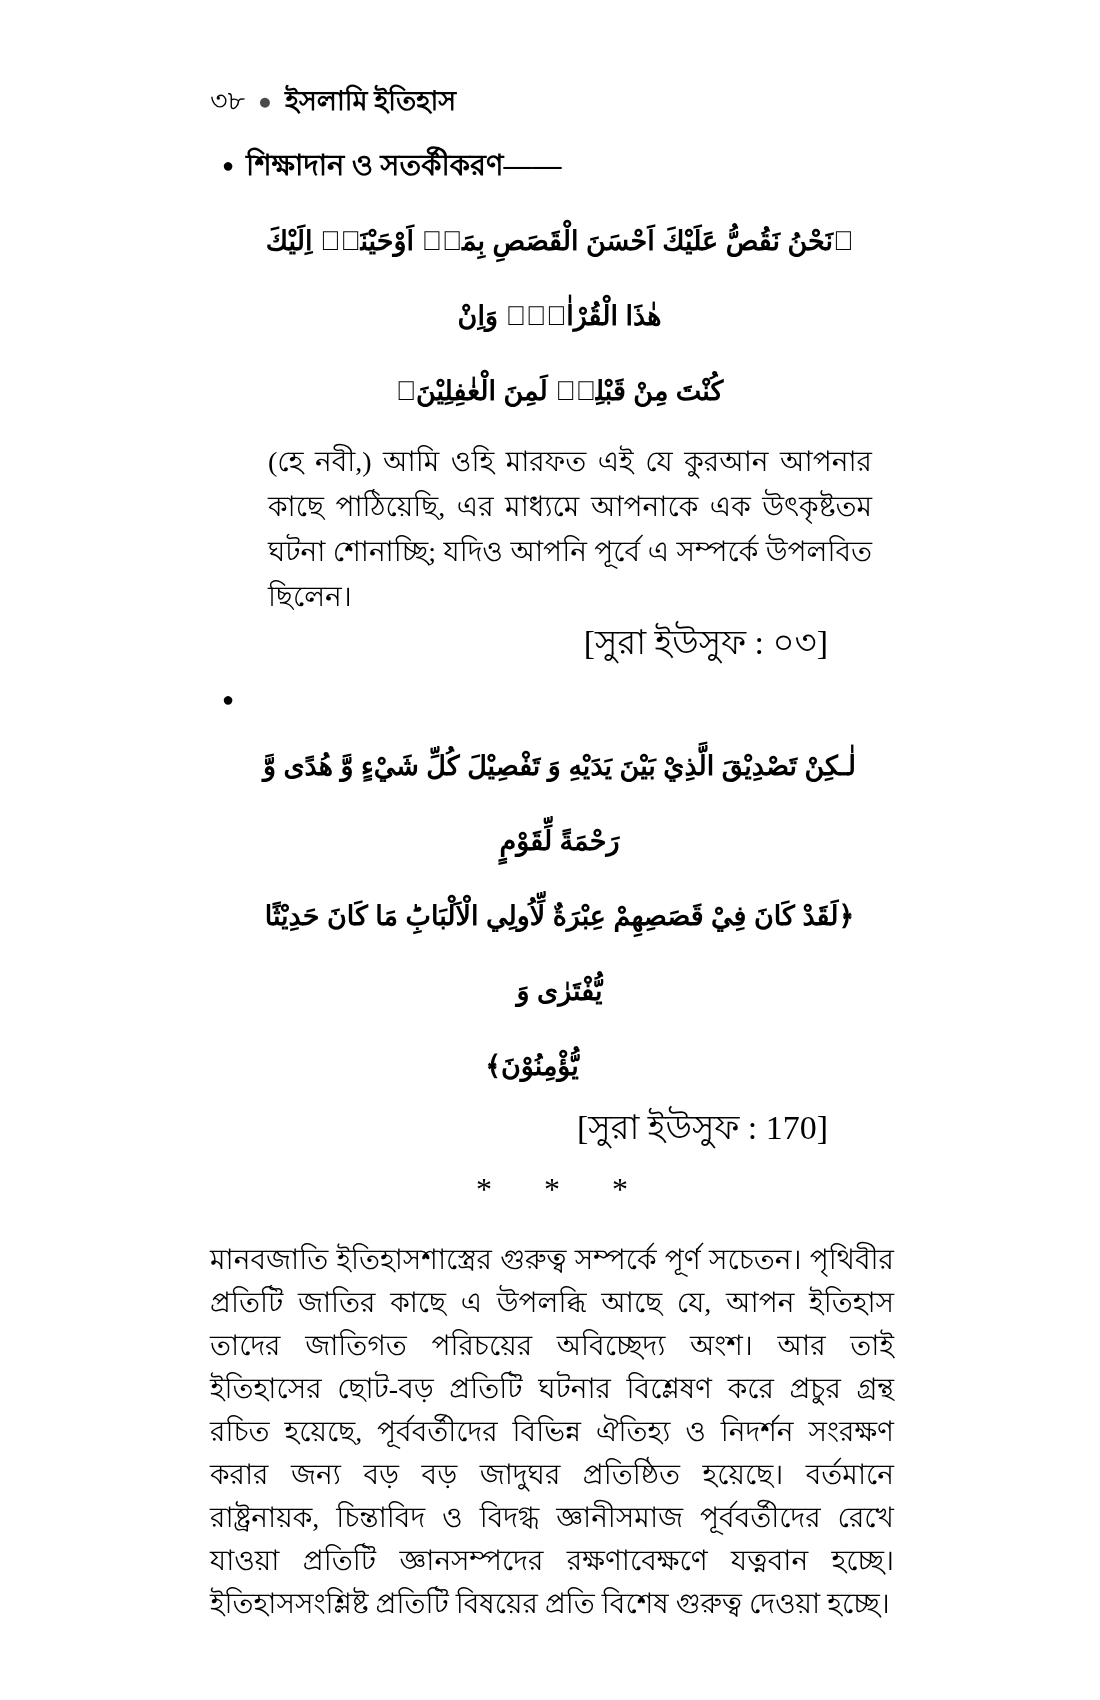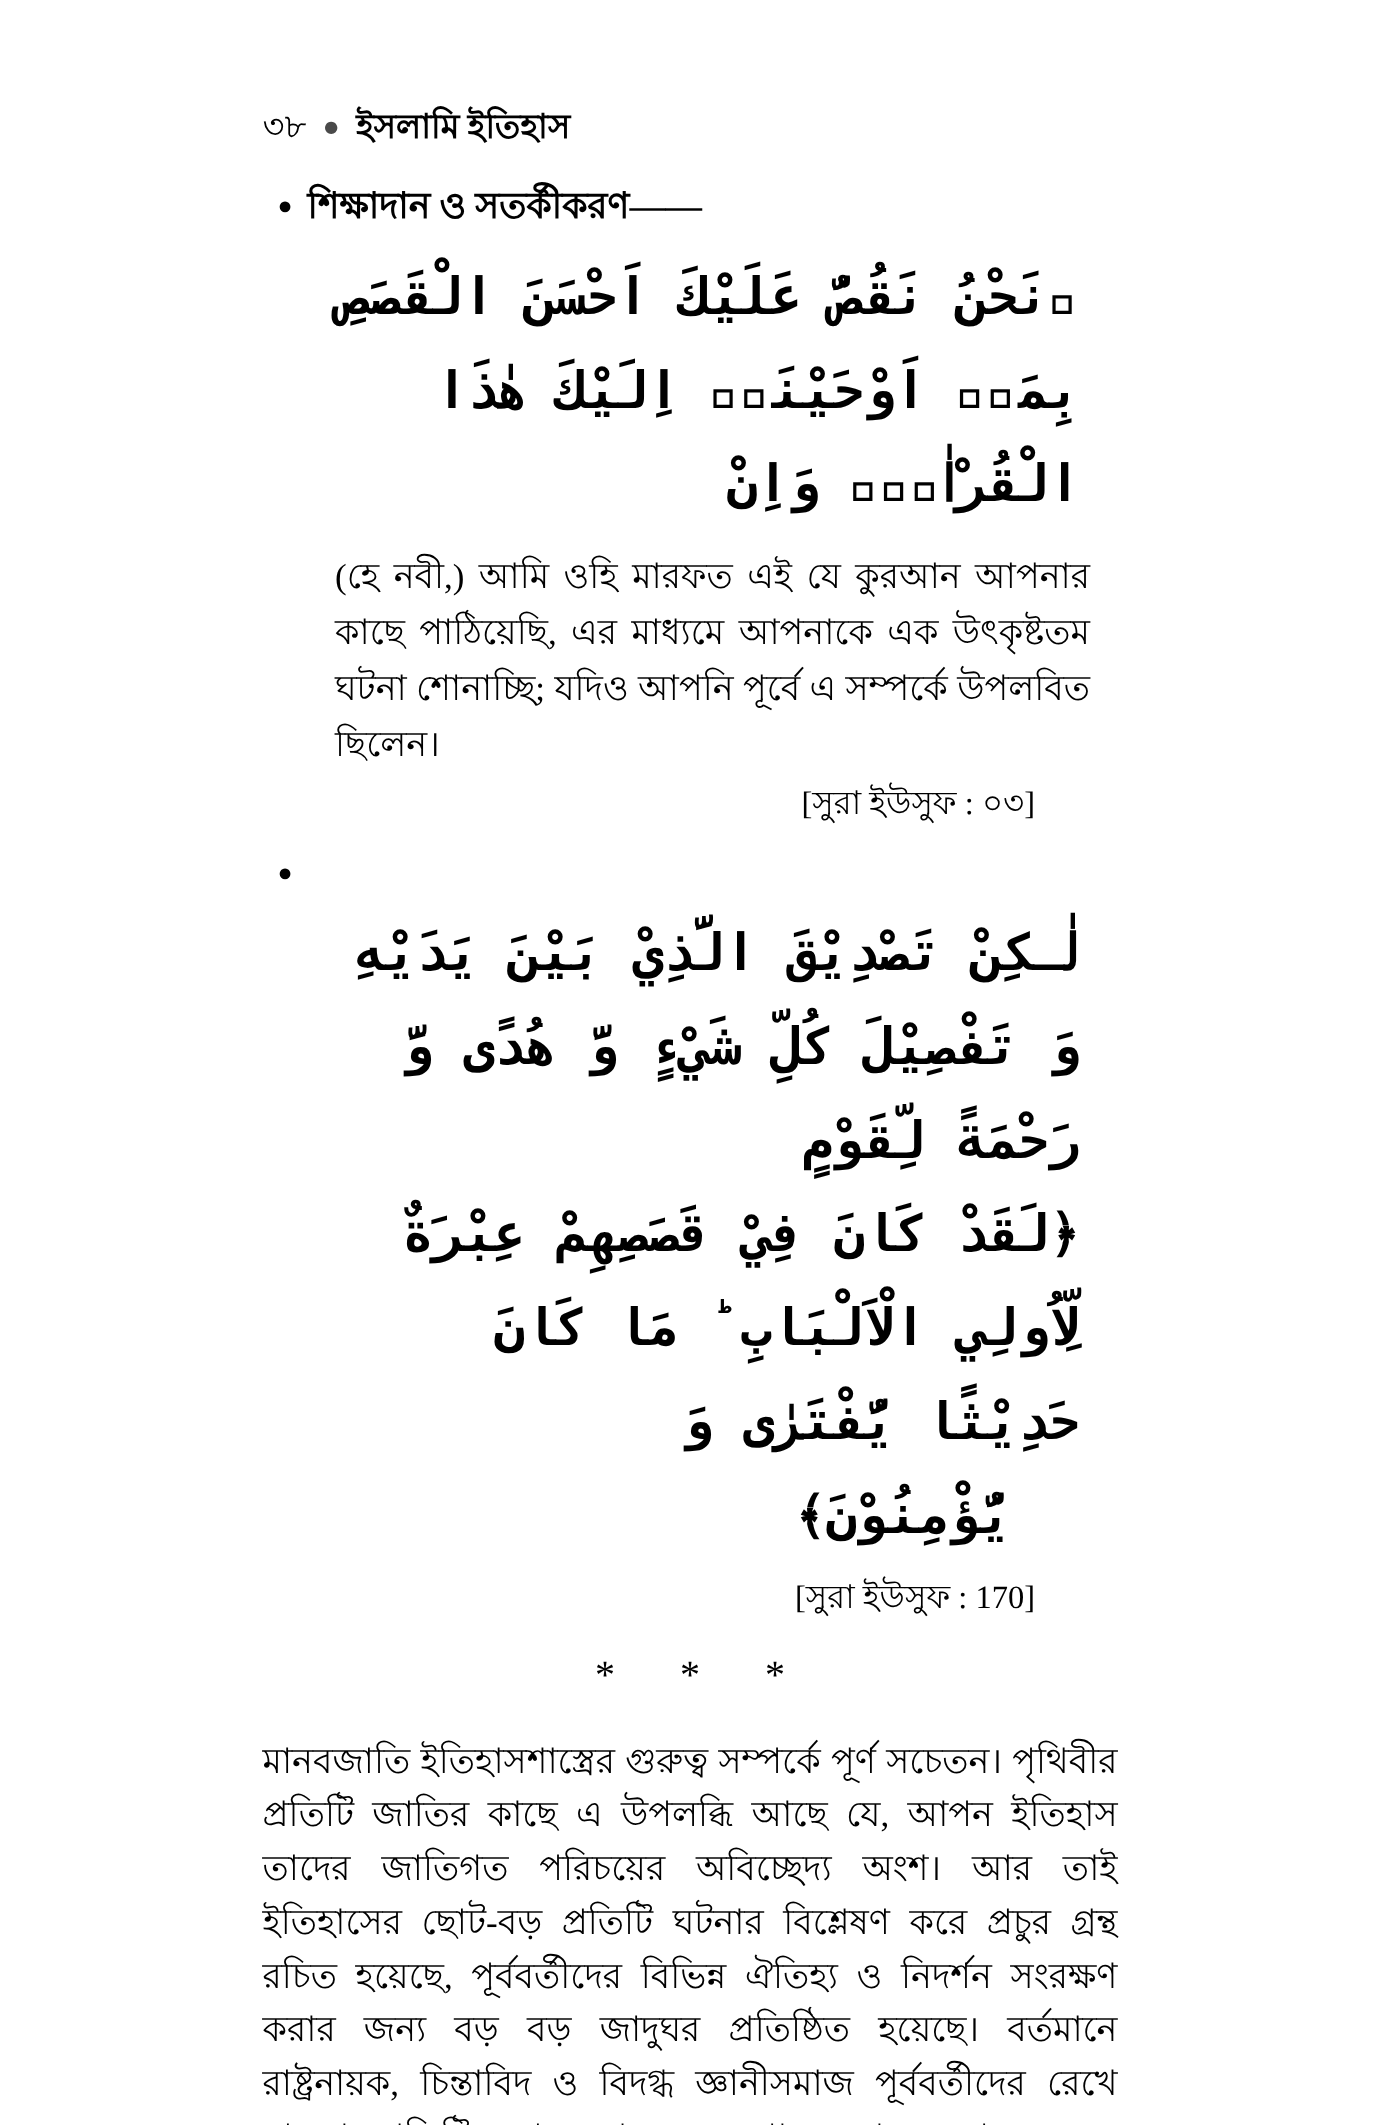--- a/index.html
+++ b/index.html
@@ -50,46 +50,46 @@
   .section-bullet {
     color: #000000;
     font-size: 20px;
     line-height: 20px;
   }
 
   
   .arabic {
     direction: rtl;
     unicode-bidi: embed;
-    text-align: right;
+    text-align: center;
     margin: 20px 30px 0 45px;
-    font-family: Liberation Mono, monospace;
+    font-family: Liberation Sans, sans-serif;
     font-weight: 700;
-    font-size: 41px;
+    font-size: 27px;
     line-height: 75px;
   }
   .arabic .ar-line { display: block; }
   .arabic .ar-indent { padding-right: 55px; }
 
   
   .translation {
     margin: 10px 22px 0 58px;
     font-size: 28px;
     line-height: 45px;
     text-align: justify;
     text-justify: inter-word;
   }
   .translation-2 { margin-top: 26px; }
 
   
   .citation {
     margin-top: 6px;
     padding-right: 66px;
     text-align: right;
-    font-size: 26px;
+    font-size: 34px;
     line-height: 36px;
   }
 
   
   .asterisk-separator {
     margin-top: 24px;
     text-align: center;
     font-size: 32px;
     line-height: 38px;
     letter-spacing: 22px;
@@ -117,20 +117,21 @@
   </div>
 
   <div>
     <div class="section-heading">
       <span class="section-bullet">●</span>
       <span>শিক্ষাদান ও সতর্কীকরণ——</span>
     </div>
 
     <div class="arabic" lang="ar" dir="rtl">
       <span class="ar-line">﴿نَحْنُ نَقُصُّ عَلَيْكَ اَحْسَنَ الْقَصَصِ بِمَاۤ اَوْحَيْنَاۤ اِلَيْكَ هٰذَا الْقُرْاٰنَۖ وَاِنْ</span>
+      <span class="ar-line">كُنْتَ مِنْ قَبْلِهٖ لَمِنَ الْغٰفِلِيْنَ﴾</span>
     </div>
 
     <p class="translation">(হে নবী,) আমি ওহি মারফত এই যে কুরআন আপনার কাছে পাঠিয়েছি, এর মাধ্যমে আপনাকে এক উৎকৃষ্টতম ঘটনা শোনাচ্ছি; যদিও আপনি পূর্বে এ সম্পর্কে উপলবিত ছিলেন।</p>
 
     <div class="citation">[সুরা ইউসুফ : ০৩]</div>
   </div>
 
   <div>
     <div class="section-heading">
       <span class="section-bullet">●</span>

